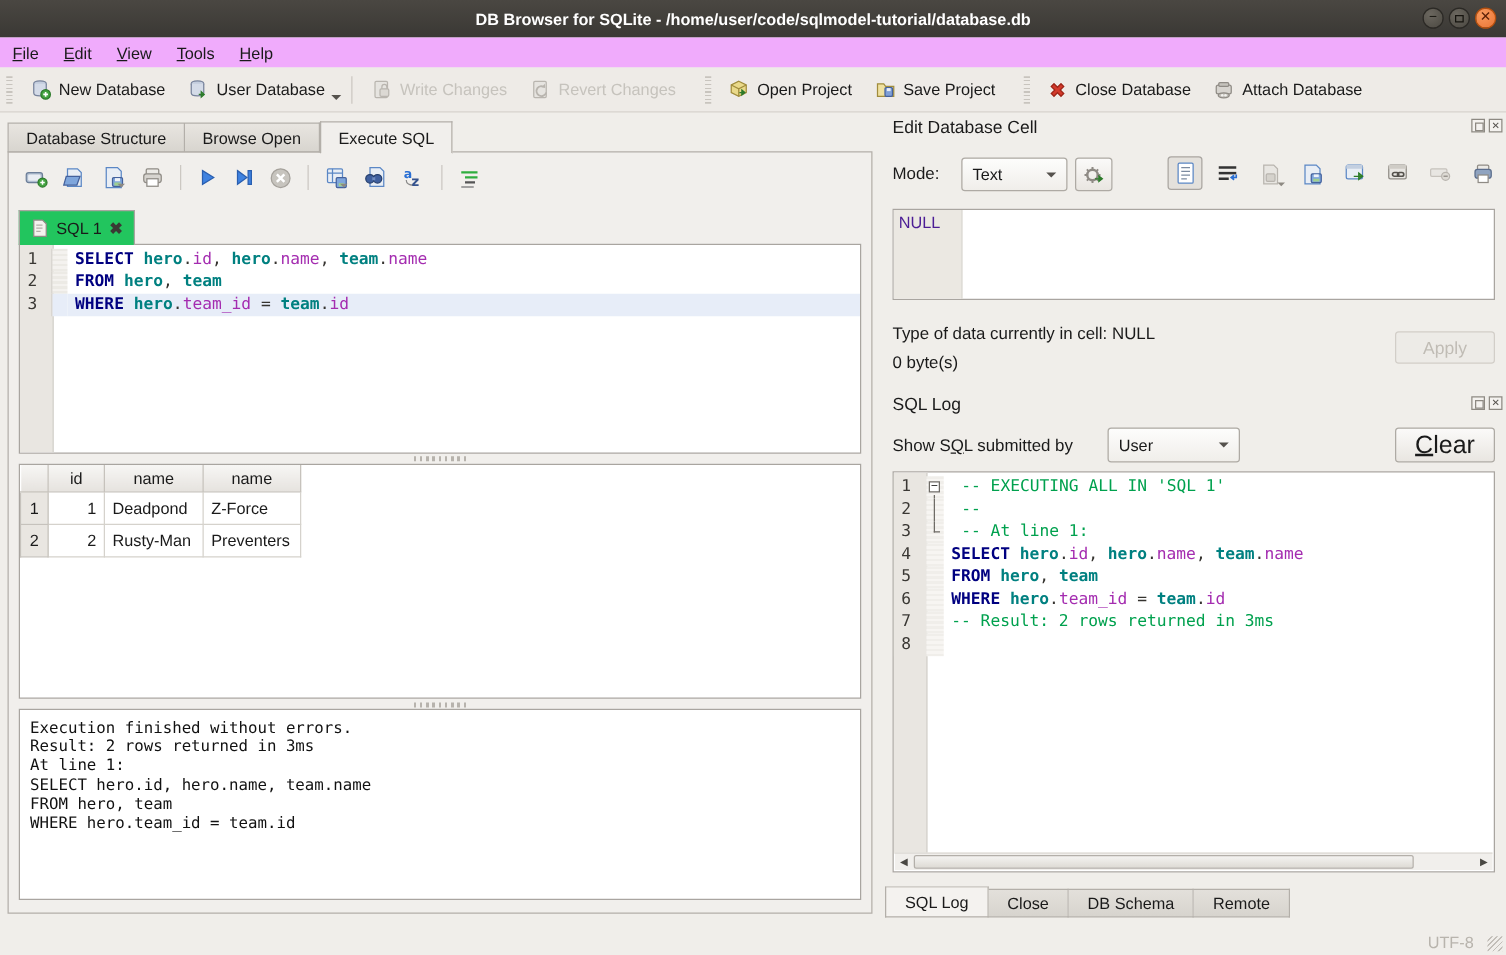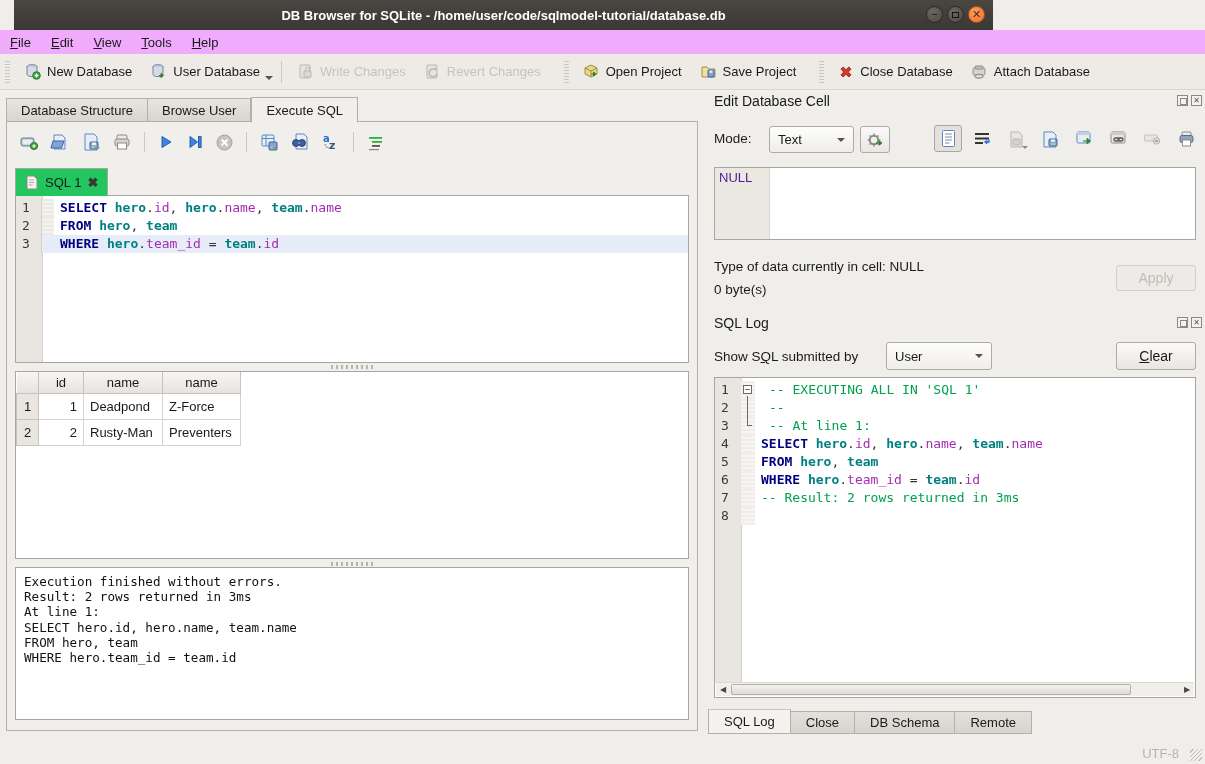--- a/index.html
+++ b/index.html
@@ -1,21 +1,21 @@
 <!DOCTYPE html>
 <html><head>
 <meta charset="utf-8">
 <style>
   * { margin:0; padding:0; box-sizing:border-box; }
   html,body { width:1205px; height:764px; overflow:hidden; }
   body { font-family:"Liberation Sans", sans-serif; font-size:13px; color:#1a1a1a; background:#f0eeea; }
   .window { position:relative; width:1205px; height:764px; background:#f0eeea; }
 
   
-  .titlebar { position:absolute; left:14px; top:0; width:979px; height:30px;
+  .titlebar { position:absolute; left:0; top:0; width:1205px; height:30px;
     background:linear-gradient(#4a4742,#3a3834); display:flex; align-items:center; justify-content:center; }
   .titlebar .title { color:#fff; font-weight:bold; font-size:13px; }
   .win-btns { position:absolute; right:8px; top:6px; display:flex; gap:4px; }
   .wbtn { width:17px; height:17px; border-radius:50%; display:flex; align-items:center; justify-content:center;
     font-size:11px; line-height:1; background:radial-gradient(circle at 35% 30%,#6b675f,#4b4841); color:#16140f; border:1px solid #2b2925; }
   .wbtn.close { background:radial-gradient(circle at 35% 30%,#f99b5f,#ea7434); color:#5e2208; border:1px solid #b5500f; }
   .wbtn .sq { width:7px; height:6px; border:1px solid #16140f; display:block; }
 
   
   .menubar { position:absolute; left:0; top:30px; width:1205px; height:24px; background:#f0abfc; display:flex; align-items:center; }
@@ -229,21 +229,21 @@
         </svg>
       <span>Attach Database</span>
     </div>
   </div>
 
   <div class="main-tabs">
     <div class="mtab">
         <span>Database Structure</span>
       </div>
     <div class="mtab">
-        <span>Browse User</span>
+        <span>Browse Open</span>
       </div>
     <div class="mtab active">
         <span>Execute SQL</span>
       </div>
   </div>
 
   <div class="pane-box">
 
     <div class="ed-toolbar">
       <span class="et-btn">
@@ -482,21 +482,21 @@
     <span class="dk-ic">✕</span>
   </div>
 
   <div class="info-line" style="left:714px; top:349px; font-size:13.5px;">
     <span>Show S</span><span class="mn">Q</span><span>L submitted by</span>
   </div>
   <div class="combo" style="left:886px; top:342px; width:106px; height:28px;">
     <span>User</span>
     <span class="caret"></span>
   </div>
-  <div class="btn" style="position:absolute; left:1116px; top:342px; width:80px; height:28px; font-size:14px;">
+  <div class="btn" style="position:absolute; left:1116px; top:342px; width:80px; height:28px; font-size:20px;">
     <span><span class="mn">C</span><span>lear</span></span>
   </div>
 
   <div class="log-box">
     <div class="hscroll">
       <span class="sb-btn">◀</span>
       <span class="sb-thumb"></span>
       <span class="sb-track-gap"></span>
       <span class="sb-btn">▶</span>
     </div>

